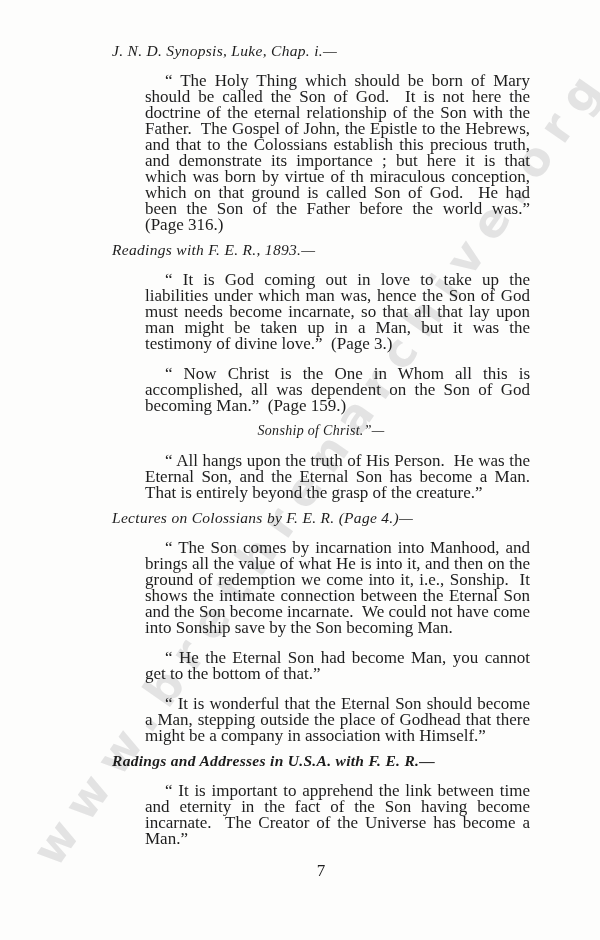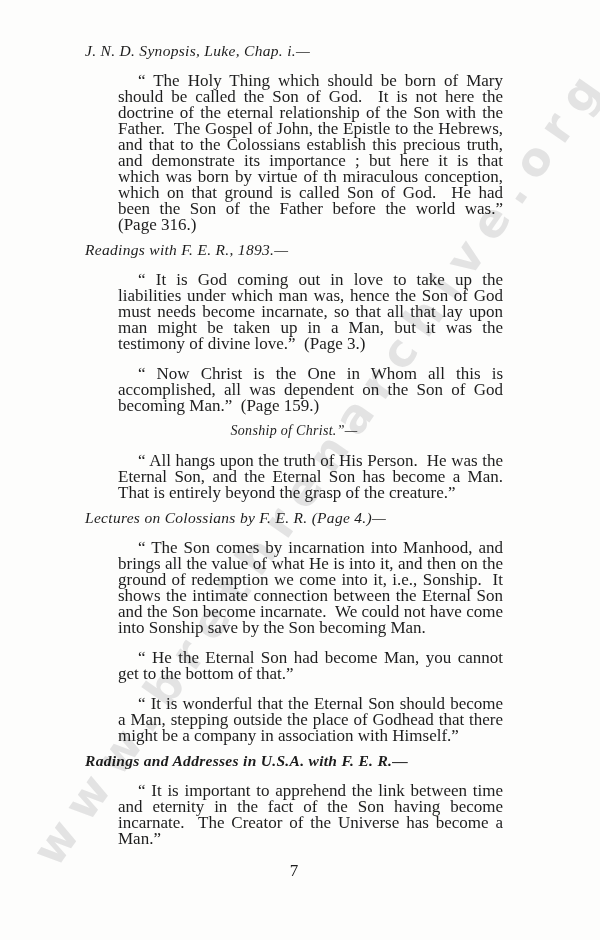--- a/index.html
+++ b/index.html
@@ -21,21 +21,21 @@
     font-family: "DejaVu Sans", "Liberation Sans", sans-serif;
     font-weight: bold;
     font-size: 46px;
     letter-spacing: 13px;
     color: #e3e3e3;
     z-index: 0;
     user-select: none;
   }
   .page-content {
     position: absolute;
-    left: 85px;
+    left: 112px;
     top: 42px;
     width: 418px;
     z-index: 1;
   }
   .doc-section { margin-top: 8px; }
   .doc-section:first-child { margin-top: 0; }
   .section-heading {
     font-style: italic;
     font-size: 15.5px;
     line-height: 17px;

